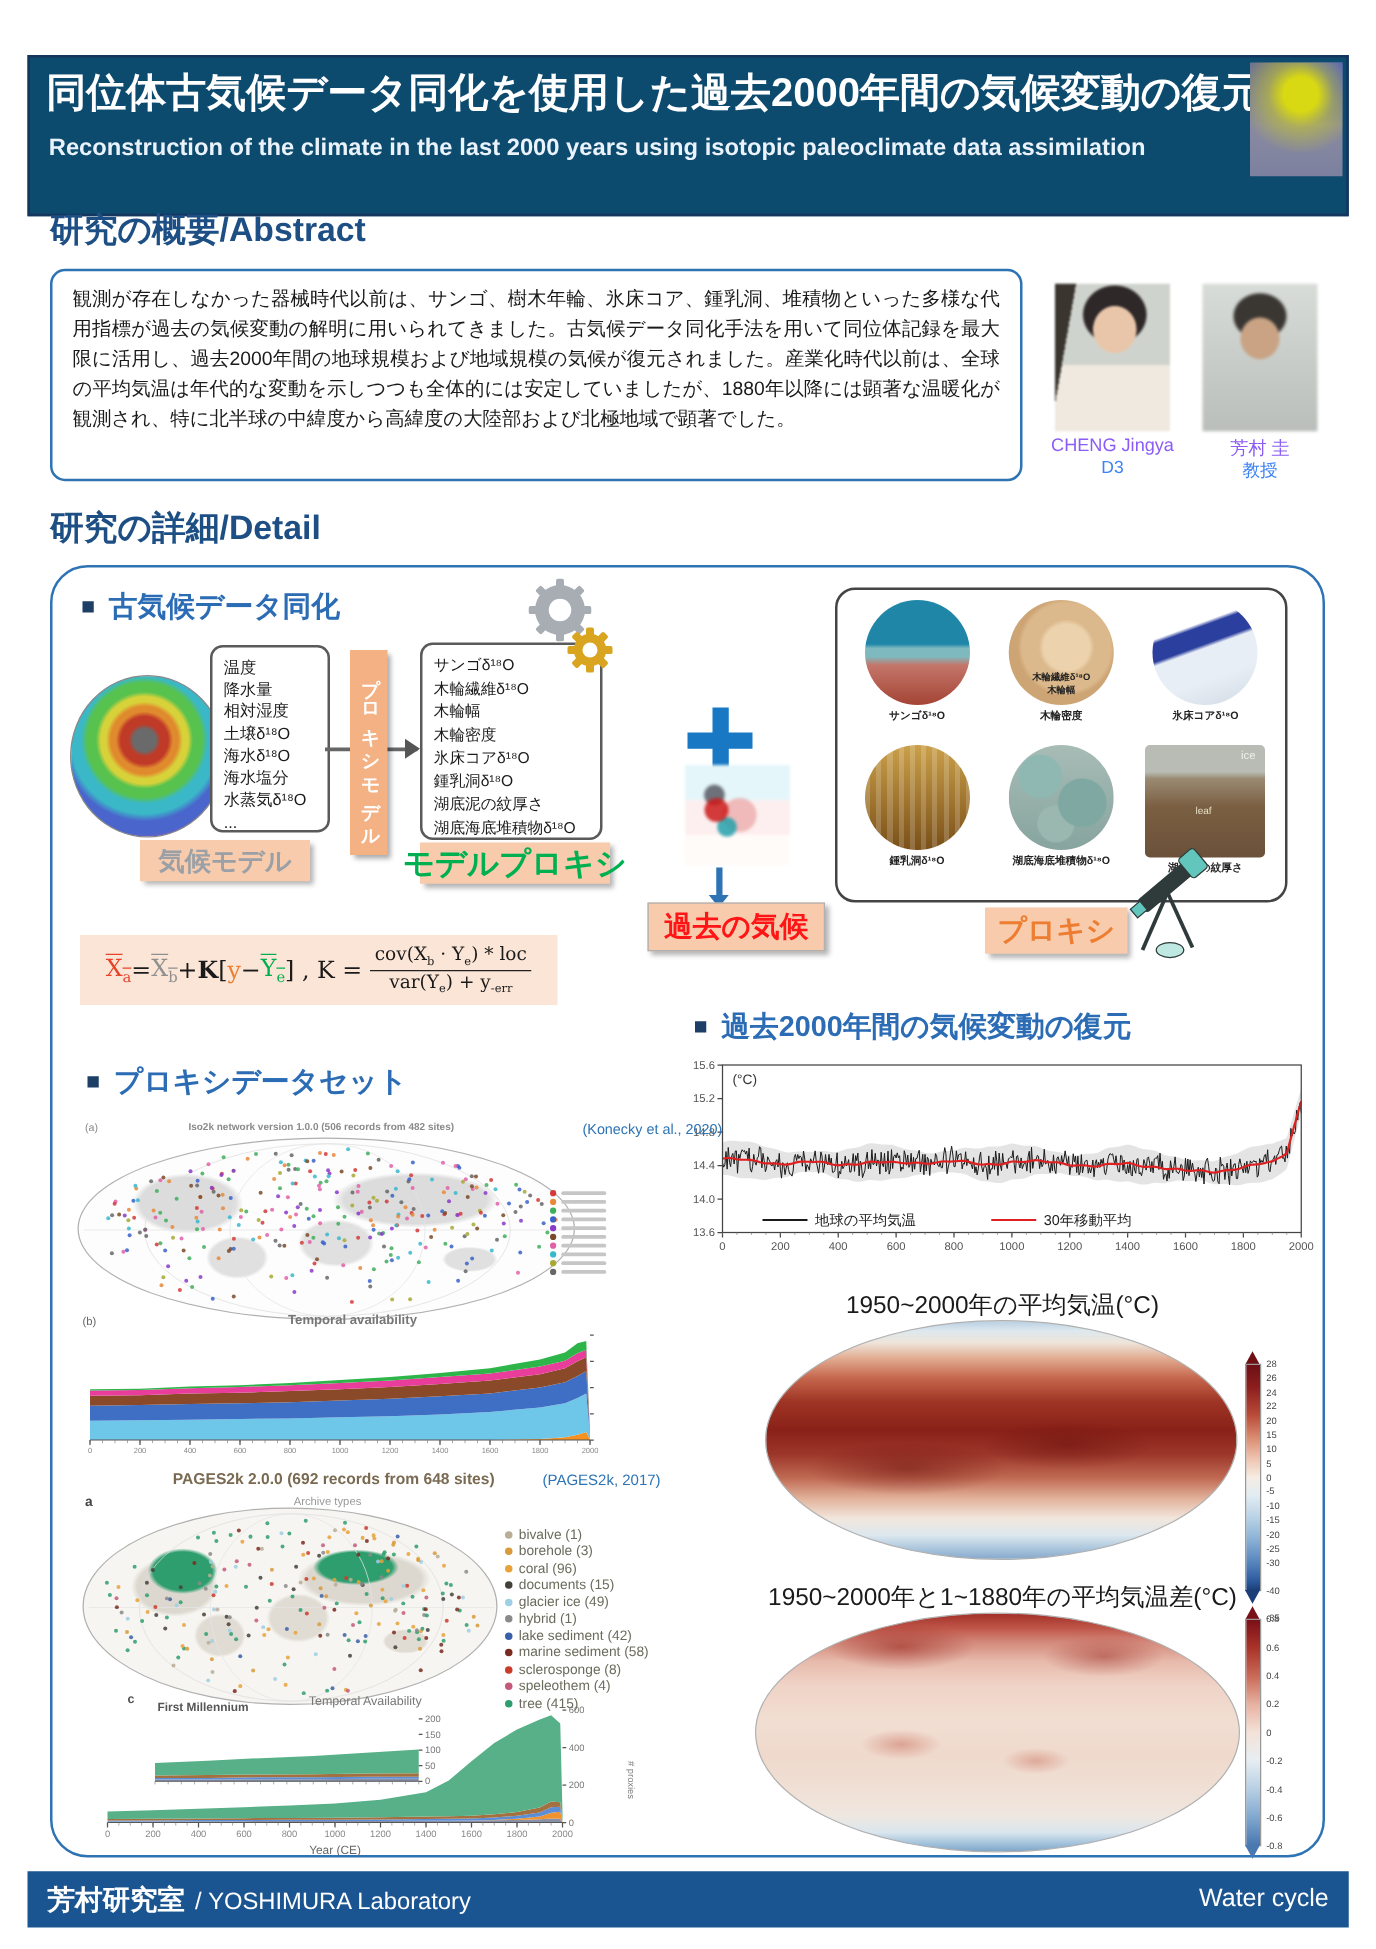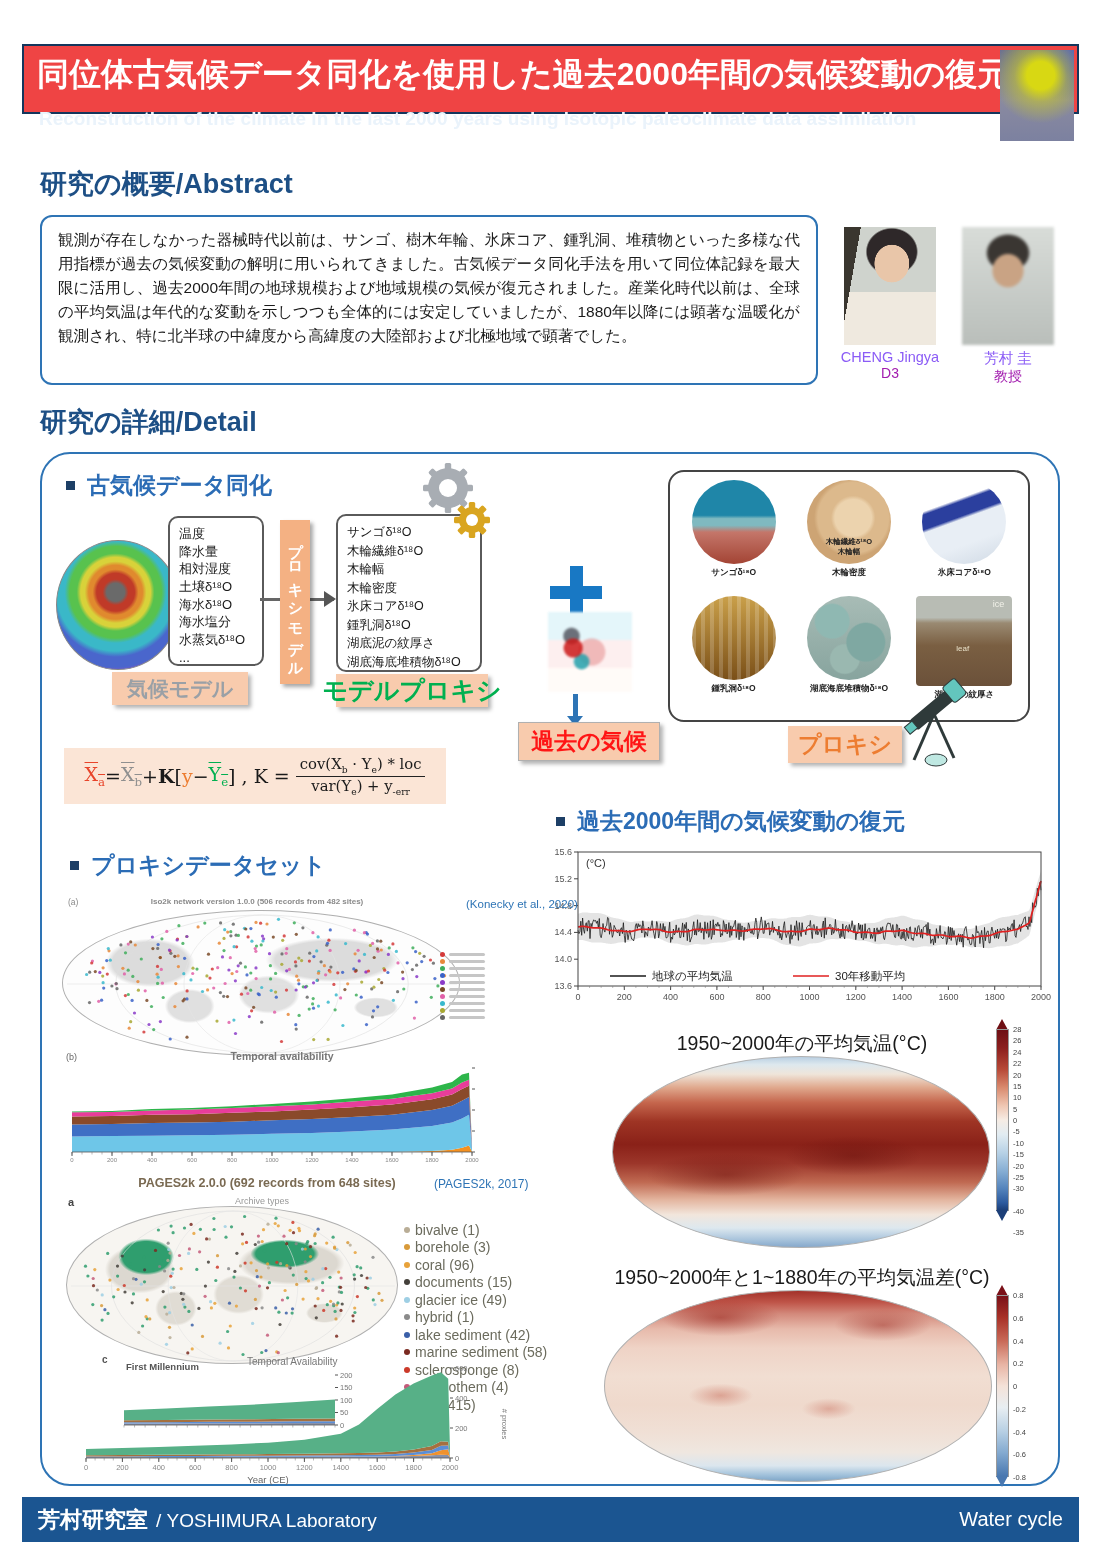--- a/index.html
+++ b/index.html
@@ -1,21 +1,21 @@
 <!DOCTYPE html>
 <html><head>
 <meta charset="utf-8">
 <style>
   html,body{margin:0;padding:0;background:#fff;}
   .poster{position:relative;width:1101px;height:1559px;background:#ffffff;
     font-family:"Liberation Sans",sans-serif;overflow:hidden;}
   .abs{position:absolute;}
 
   
-  .topbar{left:22px;top:44px;width:1057px;height:70px;background:#ef4444;border:2px solid #14365c;box-sizing:border-box;}
+  .topbar{left:22px;top:44px;width:1057px;height:129px;background:#0c4a6e;border:2px solid #14365c;box-sizing:border-box;}
   .topbar .t1{position:absolute;left:13px;top:7px;font-size:32px;font-weight:bold;color:#ffffff;letter-spacing:0px;white-space:nowrap;}
   .topbar .t2{position:absolute;left:15px;top:62px;font-size:19px;font-weight:bold;color:#eaf3fb;white-space:nowrap;}
   .logo{position:absolute;right:3px;top:4px;width:74px;height:91px;
     background:radial-gradient(circle at 55% 28%,#d8d813 0 18%,rgba(200,200,40,.55) 34%,rgba(120,120,150,0) 62%),
                radial-gradient(circle at 85% 10%,rgba(60,80,220,.8) 0 12%,rgba(60,80,220,0) 40%),
                linear-gradient(#6a6f92,#8a8aa0 55%,#7c81a0);filter:blur(.4px);}
   .footer{left:22px;top:1497px;width:1057px;height:45px;background:#1b5591;display:flex;align-items:center;justify-content:space-between;padding:0 16px;box-sizing:border-box;}
   .footer .fl{color:#fff;font-size:19px;}
   .footer .fl b{font-size:22px;font-weight:bold;margin-right:8px;}
   .footer .fr{color:#fff;font-size:20px;}
@@ -33,21 +33,21 @@
   .photo-cheng{background:
      linear-gradient(100deg,#3a362f 0 15%,rgba(0,0,0,0) 15%),
      radial-gradient(ellipse 32% 27% at 52% 31%,#e9c6a9 0 58%,rgba(0,0,0,0) 60%),
      radial-gradient(ellipse 46% 33% at 52% 21%,#2e2829 0 58%,rgba(0,0,0,0) 62%),
      linear-gradient(#cfd3cd 0 55%,#efe9df 55% 100%);filter:blur(.7px);}
   .photo-yoshi{background:
      radial-gradient(ellipse 30% 25% at 50% 37%,#c9a384 0 55%,rgba(0,0,0,0) 58%),
      radial-gradient(ellipse 40% 27% at 50% 22%,#3a3632 0 55%,rgba(0,0,0,0) 60%),
      linear-gradient(#d8dcd8,#b9beba);filter:blur(1.4px);}
   .person .nm{font-size:14.5px;color:#8b5cf6;margin-top:4px;}
-  .person .rl{font-size:14px;color:#a21caf;}
+  .person .rl{font-size:14px;color:#3b82f6;}
 
   
   .bigbox{left:40px;top:452px;width:1020px;height:1034px;border:2.5px solid #2e74b5;border-radius:30px;box-sizing:border-box;}
 
   .globe{border-radius:50%;border:1px solid #888;
     background:radial-gradient(circle at 48% 40%,#6a6a6a 0 9%,#c03a28 13% 19%,#e08a2e 23% 27%,#d8d23a 31% 35%,#58c24e 39% 46%,#3ab8c8 51% 59%,#4a66cc 65% 75%,#8a52c8 81% 100%);
     filter:blur(.5px);}
   .listbox{border:2px solid #5a5a5a;border-radius:10px;background:#fff;box-sizing:border-box;padding:7px 9px;color:#1a1a1a;}
   .listbox div{white-space:nowrap;}
   .pmbar{background:#f4b183;box-shadow:3px 3px 4px rgba(0,0,0,.35);color:#fff;font-weight:bold;font-size:15px;
@@ -109,21 +109,21 @@
      radial-gradient(ellipse 13% 18% at 24% 32%,#2f9e6e 0 55%,rgba(0,0,0,0) 65%),
      radial-gradient(ellipse 16% 14% at 66% 30%,#2f9e6e 0 55%,rgba(0,0,0,0) 65%),
      radial-gradient(ellipse 15% 22% at 22% 40%,#dcd8d0 0 60%,rgba(0,0,0,0) 70%),
      radial-gradient(ellipse 9% 16% at 33% 65%,#e0dcd4 0 60%,rgba(0,0,0,0) 70%),
      radial-gradient(ellipse 11% 18% at 52% 56%,#e0dcd4 0 60%,rgba(0,0,0,0) 70%),
      radial-gradient(ellipse 23% 20% at 68% 36%,#dcd8d0 0 60%,rgba(0,0,0,0) 70%),
      radial-gradient(ellipse 8% 9% at 78% 68%,#e0dcd4 0 60%,rgba(0,0,0,0) 70%),#f7f5f1;}
   .legend-row{display:flex;align-items:center;gap:4px;margin:2px 0;}
   .ldot{width:6px;height:6px;border-radius:50%;flex:0 0 auto;}
   .smudge{height:3px;width:36px;background:#c6c6c6;border-radius:2px;}
-  .pg-leg li{list-style:none;display:flex;align-items:center;gap:5px;margin:1.5px 0;font-size:14px;color:#6b6b5d;}
+  .pg-leg li{list-style:none;display:flex;align-items:center;gap:5px;margin:1.5px 0;font-size:11px;color:#6b6b5d;}
   ul.pg-leg{margin:0;padding:0;}
 
   
   .map1{background:
      radial-gradient(ellipse 30% 16% at 30% 62%,rgba(110,16,12,.5),rgba(0,0,0,0) 70%),
      radial-gradient(ellipse 26% 15% at 64% 52%,rgba(100,14,10,.45),rgba(0,0,0,0) 70%),
      linear-gradient(to bottom,#b9cfe2 0,#dde8ee 4%,#efe5da 9%,#e0a98e 16%,#c5664d 24%,#9e3424 34%,#8a2118 46%,#9c362a 56%,#c06a52 66%,#e3b49e 75%,#f2e6dc 83%,#dde8ef 90%,#a9c4dc 96%,#86a9cc 100%);}
   .map2{background:
      radial-gradient(ellipse 22% 14% at 30% 14%,rgba(150,30,22,.55),rgba(0,0,0,0) 70%),
      radial-gradient(ellipse 18% 12% at 72% 18%,rgba(150,30,22,.45),rgba(0,0,0,0) 70%),
@@ -1236,21 +1236,21 @@
         <line x1="213" y1="28" x2="216" y2="28" stroke="#555"></line>
         <text x="218" y="30.5" font-size="7.5" fill="#777">100</text>
         <line x1="213" y1="15.5" x2="216" y2="15.5" stroke="#555"></line>
         <text x="218" y="18" font-size="7.5" fill="#777">150</text>
         <line x1="213" y1="3" x2="216" y2="3" stroke="#555"></line>
         <text x="218" y="5.5" font-size="7.5" fill="#777">200</text>
       </svg>
 
     <div class="abs m-title" style="left:560px;top:576px;width:400px;">1950~2000年の平均気温(°C)</div>
     <div class="abs mapellipse map1" style="left:570px;top:602px;width:378px;height:192px;"></div>
-    <div class="abs cbar" id="cbar1" style="left:954px;top:566px;width:48px;height:200px;">
+    <div class="abs cbar" id="cbar1" style="left:954px;top:628px;width:48px;height:200px;">
       <div class="tipT"></div>
       <div class="grad grad1"></div>
       <div class="tipB"></div>
       <div class="cbar-labs">
           <div class="cbar-lab" style="top: 0%;">28</div>
           <div class="cbar-lab" style="top: 6.25%;">26</div>
           <div class="cbar-lab" style="top: 12.5%;">24</div>
           <div class="cbar-lab" style="top: 18.75%;">22</div>
           <div class="cbar-lab" style="top: 25%;">20</div>
           <div class="cbar-lab" style="top: 31.25%;">15</div>

